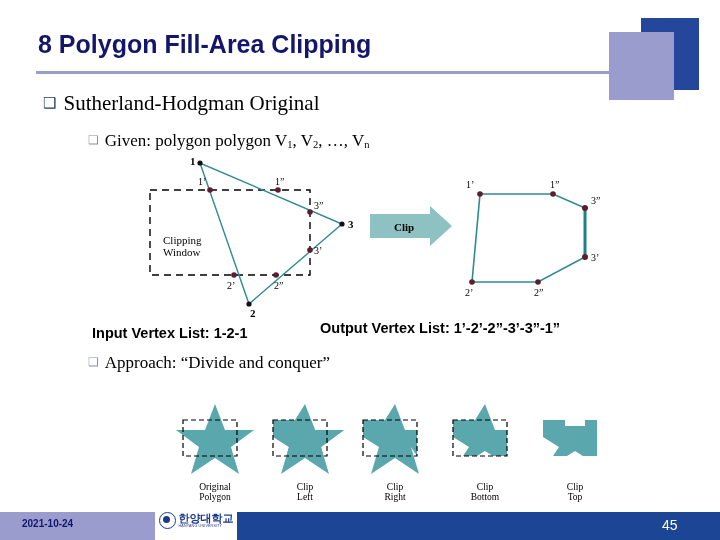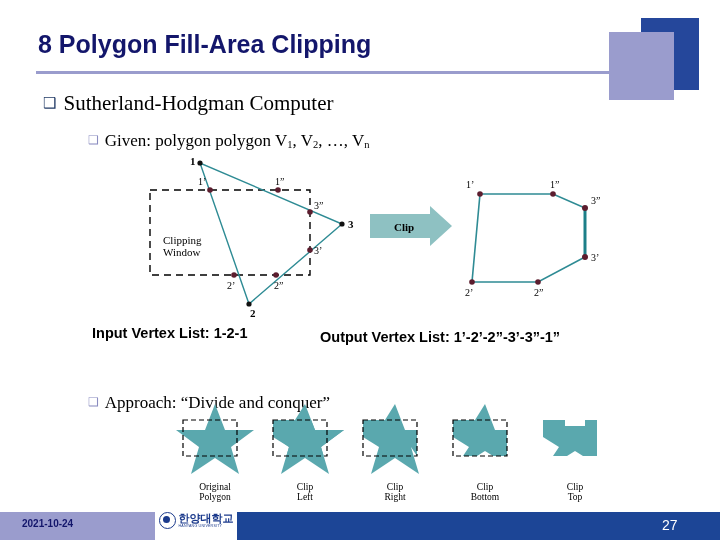--- a/index.html
+++ b/index.html
@@ -72,21 +72,21 @@
     left: 88px;
     top: 130px;
     font-size: 17px;
     line-height: 22px;
     color: #000000;
     white-space: nowrap;
   }
   .bullet-approach {
     position: absolute;
     left: 88px;
-    top: 392px;
+    top: 352px;
     font-size: 17px;
     line-height: 22px;
     color: #000000;
     white-space: nowrap;
   }
   .bsq {
     display: inline-block;
     color: #1f3864;
     font-size: 15px;
     margin-right: 7px;
@@ -109,21 +109,21 @@
   
   .vlist {
     position: absolute;
     font-family: "Liberation Sans", sans-serif;
     font-weight: bold;
     font-size: 14.5px;
     color: #000000;
     white-space: nowrap;
   }
   .vlist-in  { left: 92px;  top: 325px; }
-  .vlist-out { left: 320px; top: 329px; }
+  .vlist-out { left: 320px; top: 320px; }
 
   
   .fig-clip {
     position: absolute;
     left: 130px;
     top: 152px;
     width: 520px;
     height: 170px;
   }
   .fig-stars {
@@ -239,21 +239,21 @@
 
 <div id="slide">
 
   <div class="deco-square-back"></div>
   <div class="deco-square-front"></div>
 
   <div class="title">8 Polygon Fill-Area Clipping</div>
   <div class="title-rule"></div>
 
   <div class="bullet-l1">
-    <span class="bsq">❑</span><span>Sutherland-Hodgman Computer</span>
+    <span class="bsq">❑</span><span>Sutherland-Hodgman Original</span>
   </div>
 
   <div class="bullet-l2">
     <span class="bsq-sm">❑</span><span>Given: polygon polygon V</span><sub>1</sub><span>, V</span><sub>2</sub><span>, …, V</span><sub>n</sub>
   </div>
 
   <div class="fig-clip">
     <svg width="520" height="170" viewBox="0 0 520 170">
 
       <rect x="20" y="38" width="160" height="85" fill="none" stroke="#000000" stroke-width="1.4" stroke-dasharray="7,5"></rect>
@@ -379,15 +379,15 @@
     <div class="logo-inner">
       <div class="logo-mark"></div>
       <div>
         <div class="logo-text-ko">한양대학교</div>
         <div class="logo-text-en">HANYANG UNIVERSITY</div>
       </div>
     </div>
   </div>
 
   <div class="footer-bar"></div>
-  <div class="footer-page">27</div>
+  <div class="footer-page">45</div>
 
 </div>
 
 </body></html>

